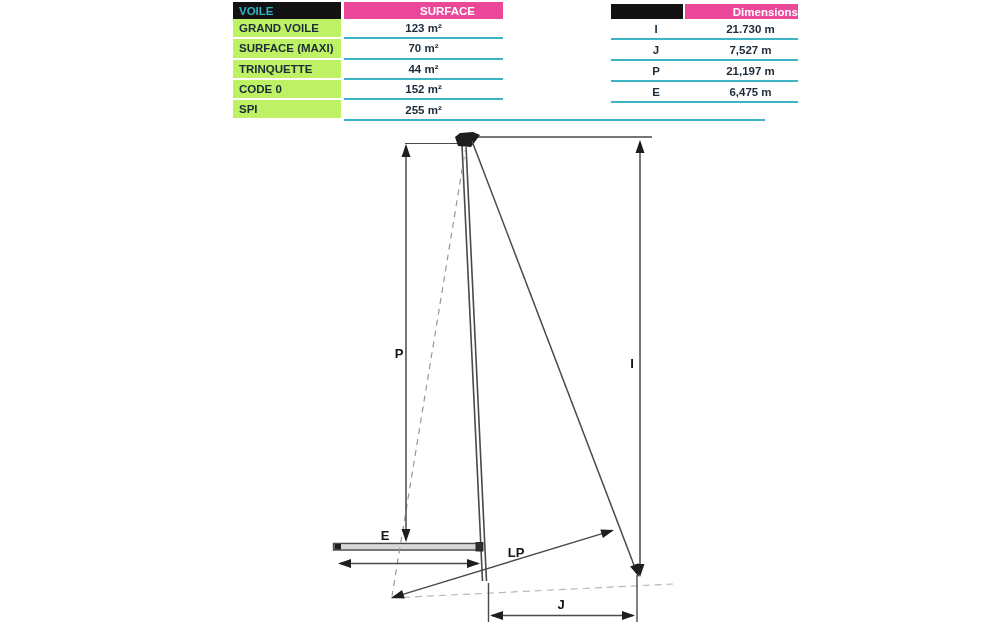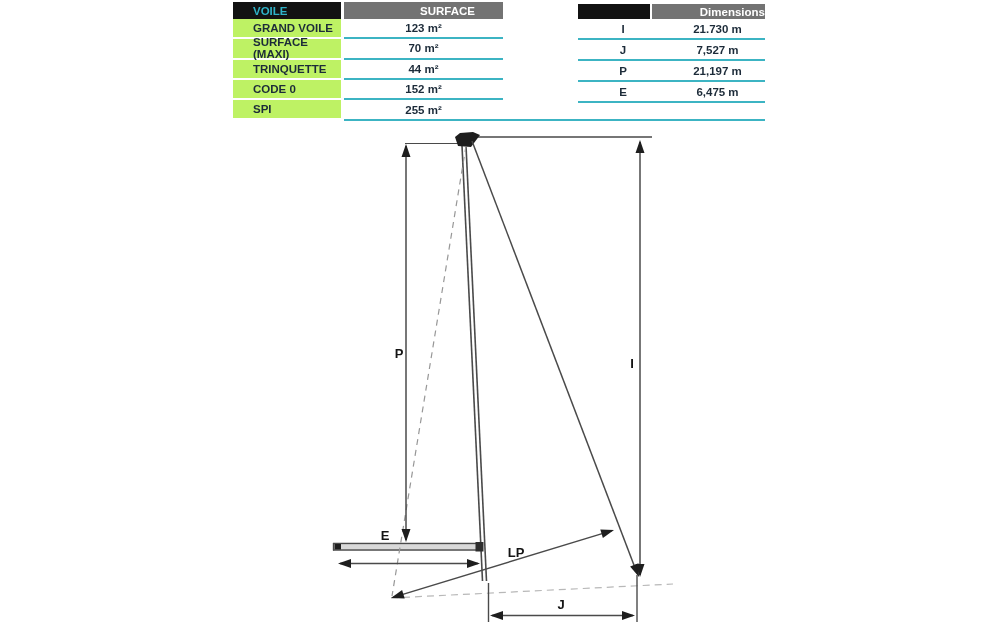--- a/index.html
+++ b/index.html
@@ -1,30 +1,30 @@
 <!DOCTYPE html>
 <html><head>
 <meta charset="utf-8">
 <style>
   html,body{margin:0;padding:0;background:#ffffff;}
   .page{position:relative;width:1000px;height:625px;background:#fff;overflow:hidden;
         font-family:"Liberation Sans",sans-serif;}
   
   .tbl{position:absolute;font-weight:bold;font-size:11.5px;color:#1c2b39;}
   .sails{left:233px;top:2px;width:270px;}
-  .dims{left:578px;top:4px;width:187px;}
+  .dims{left:611px;top:4px;width:187px;}
   .hrow,.trow{display:flex;align-items:stretch;}
   .hrow{height:17px;}
   .sails .trow{height:20.3px;}
   .dims .trow{height:21px;border-bottom:2px solid #3cb4c3;box-sizing:border-box;}
   .cell{display:flex;align-items:center;box-sizing:border-box;}
-  .sails .c1{width:108px;margin-right:3px;padding-left:20px;}
+  .sails .c1{width:108px;margin-right:3px;padding-left:6px;}
   .sails .c2{flex:1;justify-content:center;}
   .hrow .hc1{background:#121212;}
-  .hrow .hc2{background:#737373;color:#ffffff;justify-content:center;padding-left:48px;}
+  .hrow .hc2{background:#ec4899;color:#ffffff;justify-content:center;padding-left:48px;}
   .sails .hc1{color:#2fb3c8;}
   .sails .trow .c1{background:#bef264;border-bottom:2px solid #ffffff;}
   .sails .trow .c2{border-bottom:2px solid #3cb4c3;}
   .sails .trow.last .c2{border-bottom:none;}
   .dims .c1{width:90px;margin-right:2px;justify-content:center;}
   .dims .c2{flex:1;justify-content:center;}
   .dims .hrow{border-bottom:none;height:15px;}
   .longline{position:absolute;left:344px;top:119px;width:421px;height:2px;background:#3cb4c3;}
   
   svg{position:absolute;left:0;top:0;}

